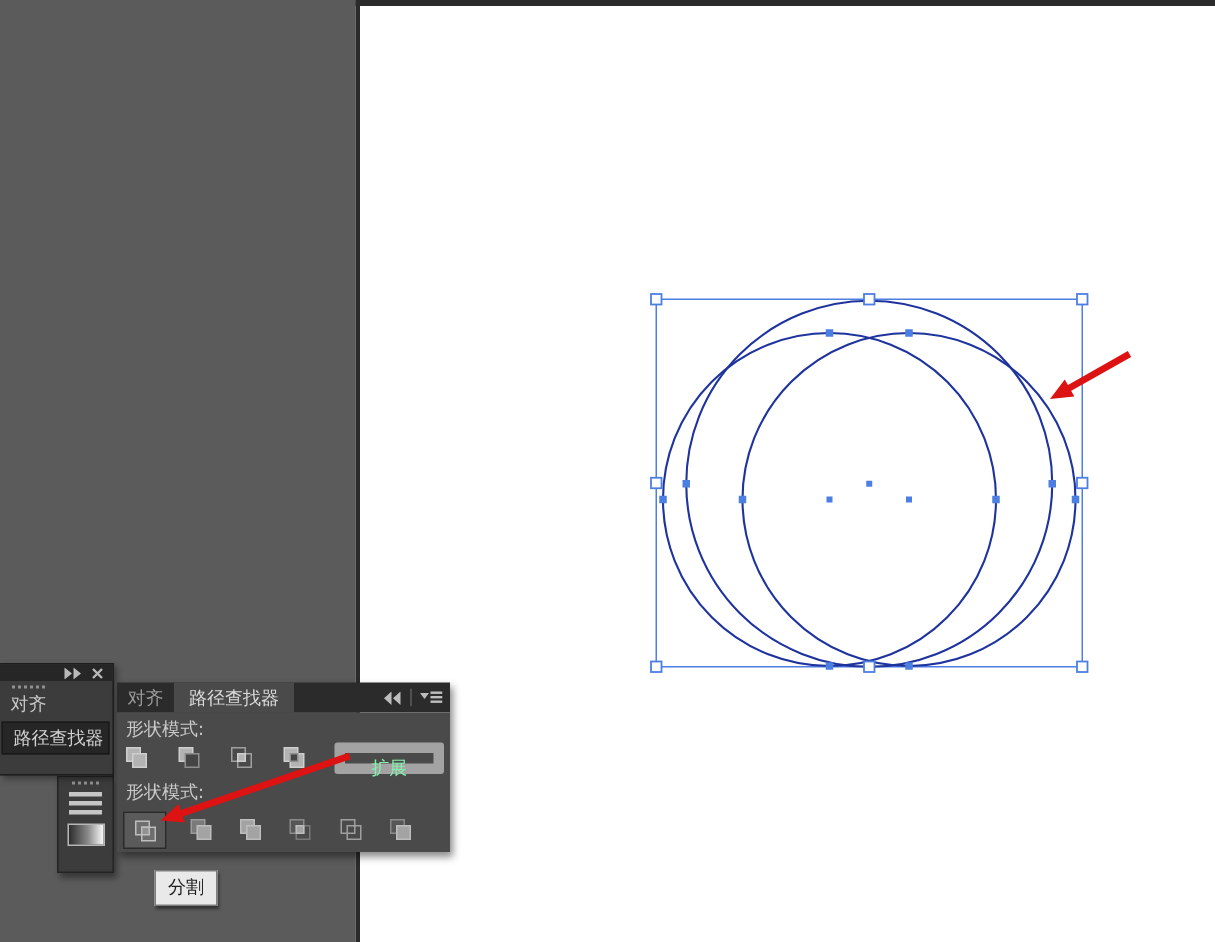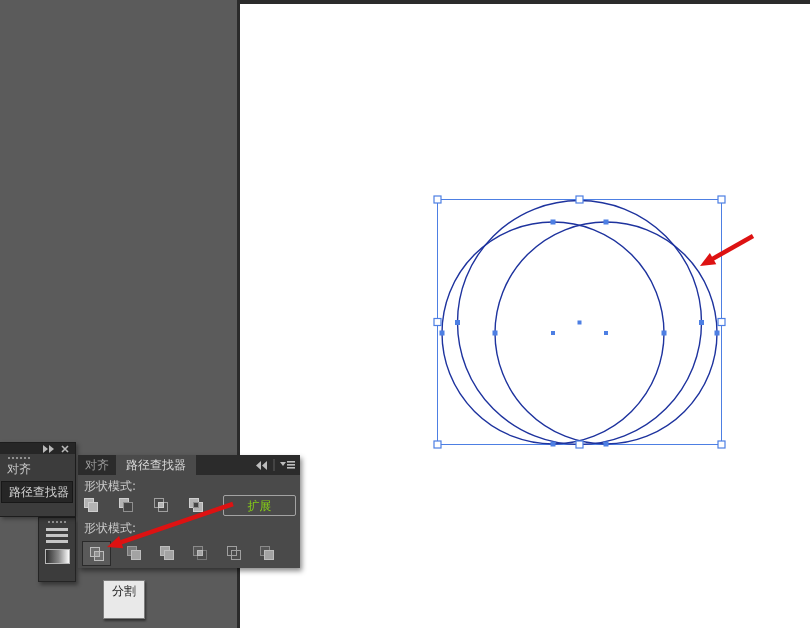--- a/index.html
+++ b/index.html
@@ -38,32 +38,32 @@
             box-shadow:2px 3px 5px rgba(0,0,0,.45);}
   #pf-tabbar{height:20px;background:#2b2b2b;display:flex;align-items:stretch;}
   .tab{font-size:12px;line-height:20px;padding:0 7px;color:#9b9b9b;cursor:pointer;white-space:nowrap;}
   .tab.active{background:#4a4a4a;color:#dadada;padding:0 10px;}
   #tab-icons{margin-left:auto;display:flex;align-items:center;gap:5px;padding-right:5px;}
   #pf-body{position:relative;height:93px;background:#4a4a4a;}
   .pf-label{position:absolute;left:6px;font-size:12px;color:#c9c9c9;}
   #shape-row{position:absolute;left:5px;top:22px;display:flex;gap:19px;}
   .glyph{width:16px;height:16px;display:block;cursor:pointer;}
   #expand-btn{position:absolute;left:145px;top:20px;width:73px;height:21px;
-      background:transparent;border:1px solid #a3a3a3;border-radius:2px;
-      color:#84cc16;font-size:12px;text-align:center;line-height:19px;cursor:default;
+      background:transparent;border:7px solid #a3a3a3;border-radius:2px;
+      color:#86efac;font-size:12px;text-align:center;line-height:19px;cursor:default;
       font-family:inherit;box-sizing:border-box;}
   #pf-row{position:absolute;left:0;top:66px;width:100%;height:27px;}
   #divide-btn{position:absolute;left:4px;top:0;width:29px;height:25px;
       background:#5a5a5a;border:1px solid #2a2a2a;box-sizing:border-box;
       display:flex;align-items:center;justify-content:center;cursor:pointer;}
   .pf-icon{position:absolute;top:4px;}
   
   #tooltip{left:103px;top:580px;z-index:80;background:#e9e9e9;border:1px solid #7d7d7d;
       box-shadow:1px 2px 2px rgba(0,0,0,.45);color:#1c1c1c;font-size:12px;
-      padding:2px 8px 18px 8px;white-space:nowrap;}
+      padding:2px 8px 3px 8px;white-space:nowrap;}
 </style>
 </head>
 <body>
 
 <div id="workspace" class="abs"></div>
 <div id="canvas" class="abs"></div>
 
 <svg id="scene" class="abs" width="810" height="628">
     <rect x="437.5" y="199.5" width="284" height="245" fill="none" stroke="#4d7fe3" stroke-width="1"></rect>
     <circle cx="553" cy="333" r="111" fill="none" stroke="#1e339e" stroke-width="1.4"></circle>

